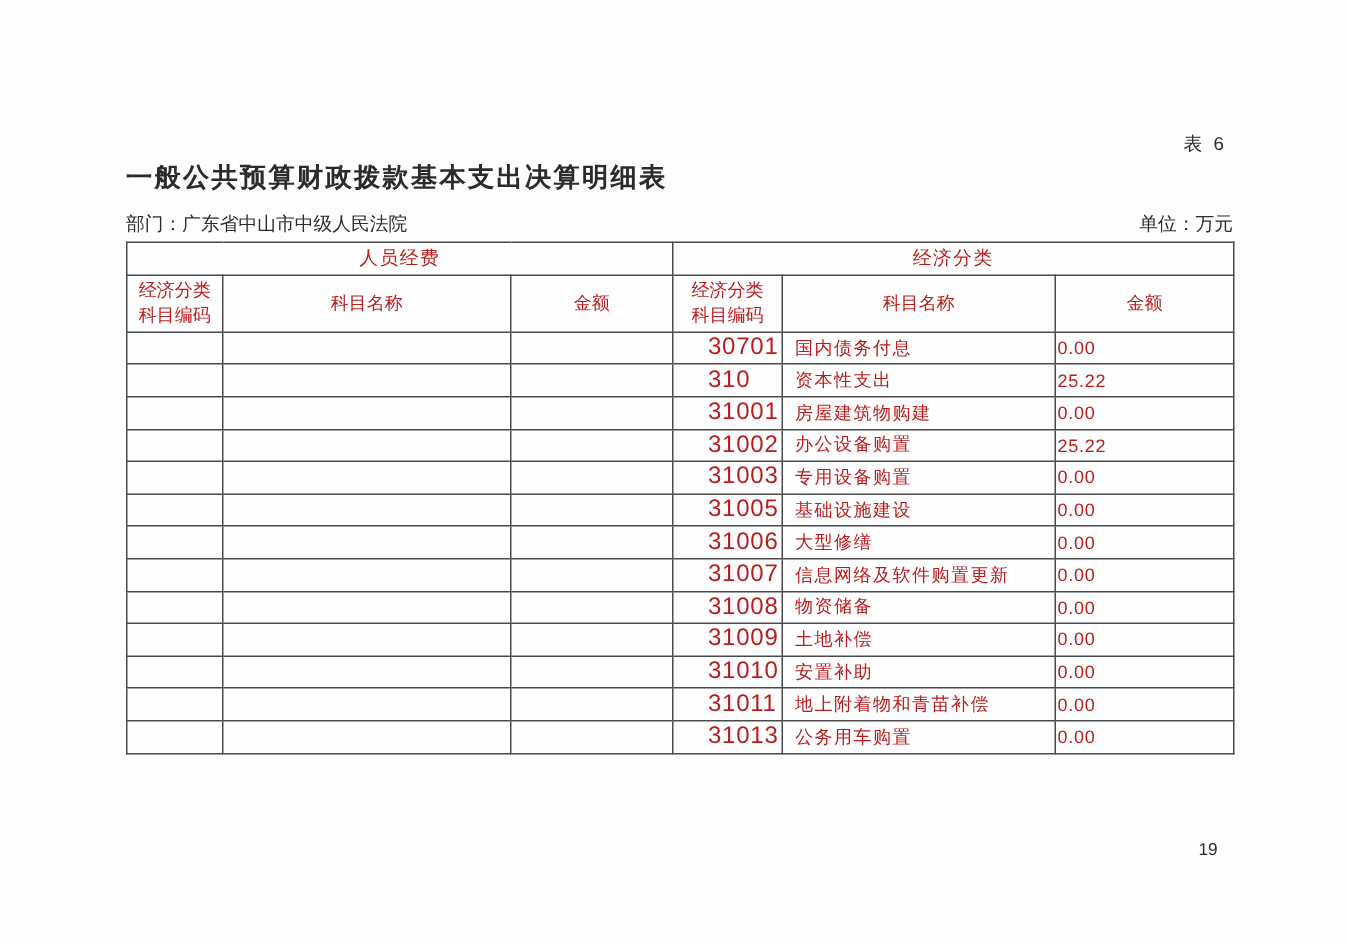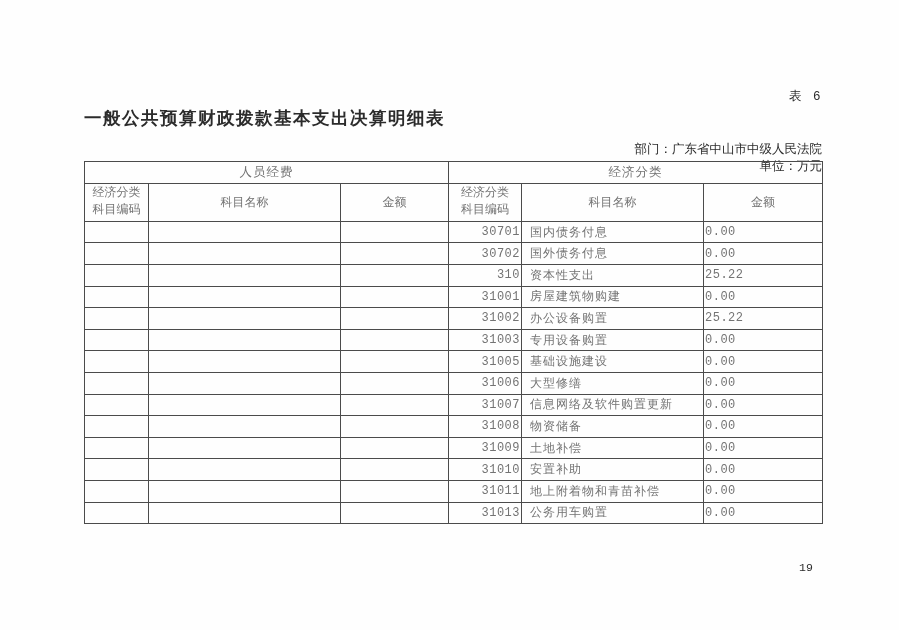--- a/index.html
+++ b/index.html
@@ -2,21 +2,21 @@
 <html><head>
 <meta charset="utf-8">
 <style>
   * { box-sizing: border-box; }
   html, body { margin: 0; padding: 0; background: #ffffff; }
   .sheet {
     position: relative;
     width: 899px;
     height: 630px;
     background: #fefefe;
-    font-family: Liberation Mono, monospace;
+    font-family: Liberation Sans, sans-serif;
     color: #2b2b2b;
     overflow: hidden;
   }
   .table-label {
     position: absolute;
     top: 88px;
     left: 789px;
     font-size: 12.5px;
     letter-spacing: 2px;
   }
@@ -32,52 +32,51 @@
   }
   .meta-row {
     position: absolute;
     top: 141px;
     left: 84px;
     width: 738px;
     display: flex;
     justify-content: space-between;
     align-items: flex-end;
     font-size: 12.5px;
-    flex-direction: column;
   }
   table.budget-table {
     position: absolute;
     top: 161px;
     left: 84px;
     width: 738px;
     border-collapse: collapse;
     table-layout: fixed;
     font-size: 12px;
-    color: #737373;
+    color: #b91c1c;
   }
   .budget-table th, .budget-table td {
     border: 1px solid #4b4b4b;
     font-weight: normal;
     overflow: hidden;
     white-space: nowrap;
   }
   tr.group-header-row th {
     height: 22px;
     font-size: 12.5px;
     text-align: center;
     letter-spacing: 1px;
   }
   tr.column-header-row th {
     height: 34px;
     text-align: center;
     font-size: 12px;
   }
   .code-header span { display: block; line-height: 1.45; }
   tbody td { height: 21.6px; }
-  td.cell-code   { text-align: right;  padding-left: 4px;  font-size: 12px; letter-spacing: 0.5px; }
+  td.cell-code   { text-align: left;  padding-left: 23px;  font-size: 16px; letter-spacing: 0.5px; }
   td.cell-name   { text-align: left;  padding-left: 8px;  letter-spacing: 1px; }
   td.cell-amount { text-align: left; padding-right: 10px; letter-spacing: 0.5px; }
   .page-number {
     position: absolute;
     top: 561px;
     left: 799px;
     font-size: 11.5px;
   }
 </style>
 </head>
@@ -126,28 +125,20 @@
     <tbody>
   <tr>
     <td class="cell-code"></td>
     <td class="cell-name"></td>
     <td class="cell-amount"></td>
     <td class="cell-code">30701</td>
     <td class="cell-name">国内债务付息</td>
     <td class="cell-amount">0.00</td>
   </tr>
 
-  <tr>
-    <td class="cell-code"></td>
-    <td class="cell-name"></td>
-    <td class="cell-amount"></td>
-    <td class="cell-code">30702</td>
-    <td class="cell-name">国外债务付息</td>
-    <td class="cell-amount">0.00</td>
-  </tr>
 
   <tr>
     <td class="cell-code"></td>
     <td class="cell-name"></td>
     <td class="cell-amount"></td>
     <td class="cell-code">310</td>
     <td class="cell-name">资本性支出</td>
     <td class="cell-amount">25.22</td>
   </tr>
 

